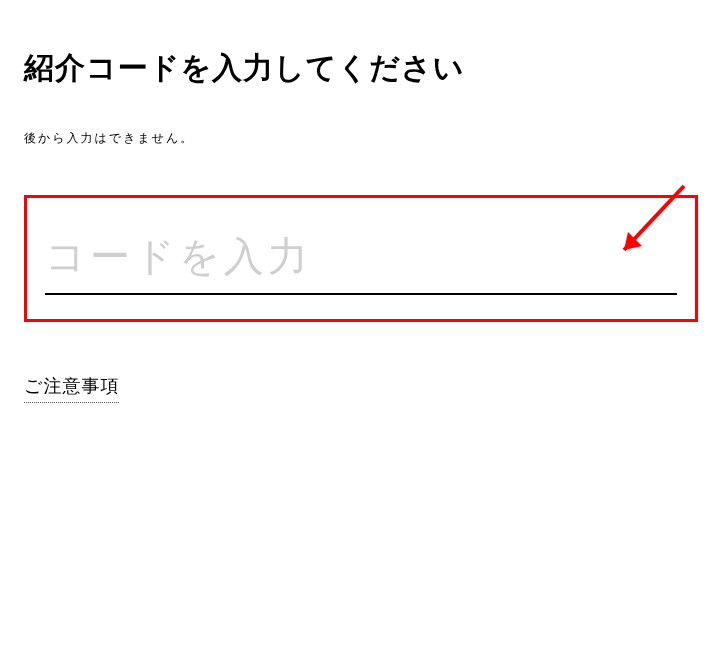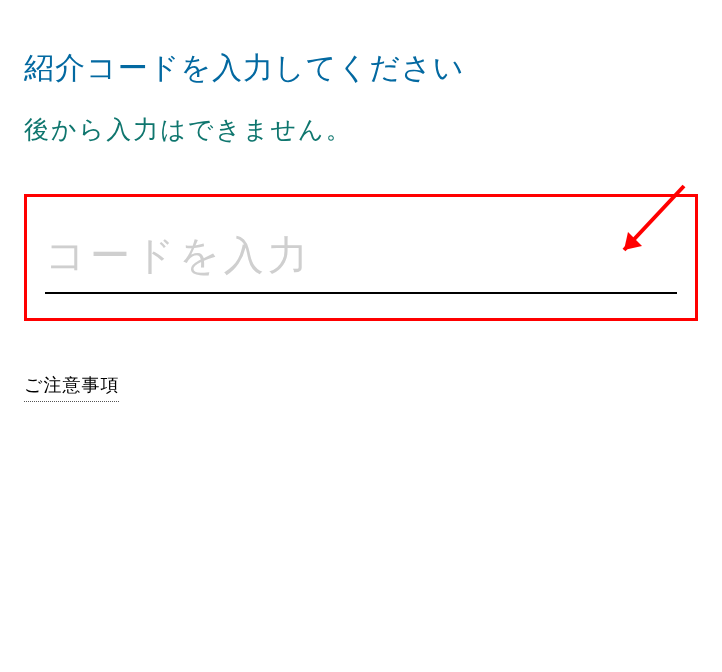--- a/index.html
+++ b/index.html
@@ -10,28 +10,28 @@
     body {
       width: 722px;
       height: 672px;
       background: #ffffff;
       font-family: -apple-system, BlinkMacSystemFont, "Hiragino Sans", "Hiragino Kaku Gothic ProN", Meiryo, sans-serif;
       position: relative;
       padding: 48px 24px;
     }
     .heading {
       font-size: 30px;
-      font-weight: 400;
-      color: #0369a1;
+      font-weight: 700;
+      color: #000000;
       letter-spacing: 1px;
-      margin-bottom: 24px;
+      margin-bottom: 41px;
     }
     .subtext {
-      font-size: 25px;
-      color: #0f766e;
+      font-size: 12px;
+      color: #000000;
       letter-spacing: 2px;
       margin-bottom: 48px;
     }
     .highlight-box {
       border: 3px solid #ff0000;
       padding: 26px 18px 24px 18px;
       margin-top: 44px;
       position: relative;
     }
     .code-input {

